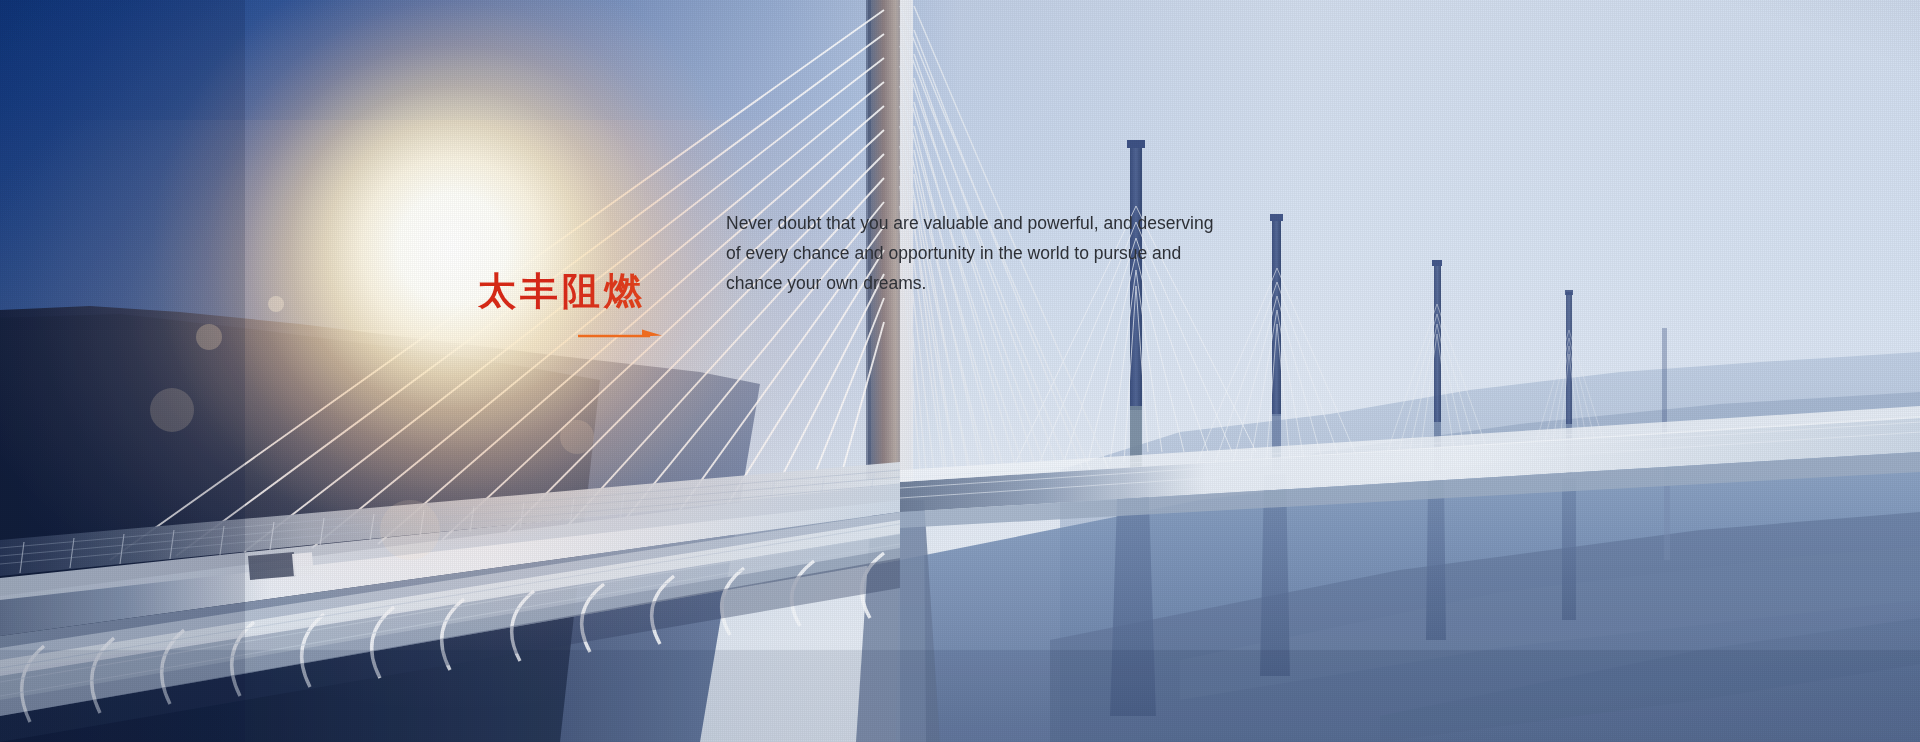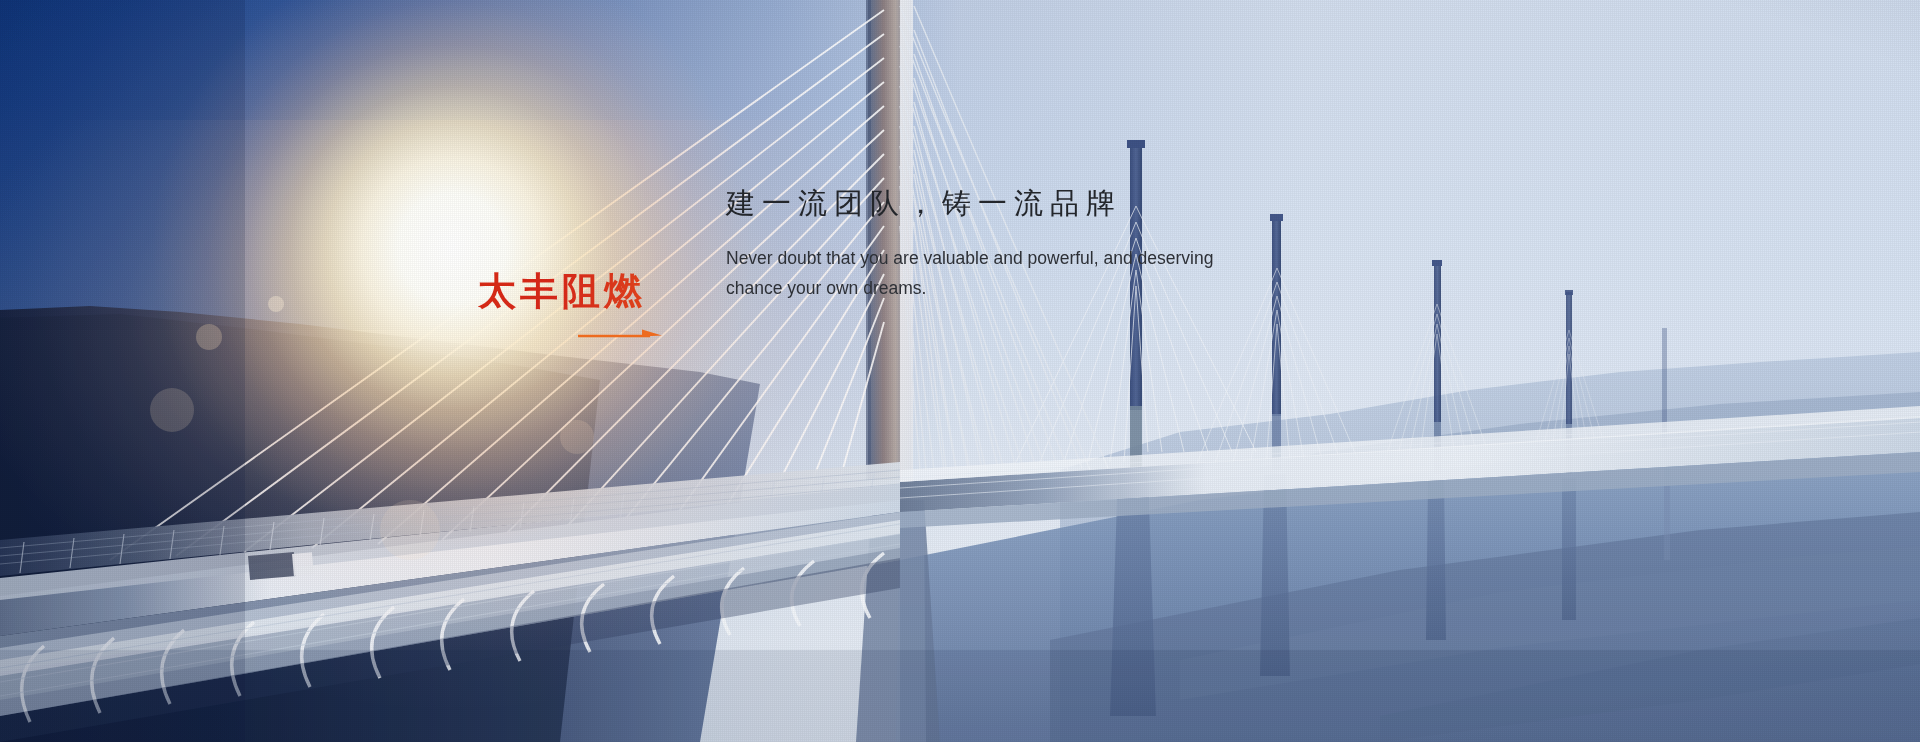--- a/index.html
+++ b/index.html
@@ -522,20 +522,20 @@
 
   <div class="logo-block">
     <div class="logo-text">太丰阻燃</div>
     <svg class="logo-arrow" viewBox="0 0 84 14">
       <line x1="0" y1="8" x2="72" y2="8" stroke="#ed6b1f" stroke-width="2.4"></line>
       <polygon points="64,1.5 84,7.6 64,8.6" fill="#ed6b1f"></polygon>
     </svg>
   </div>
 
   <div class="text-block">
-    <div class="subtitle">建一流团队，铸一流品牌</div>
     <div class="body-copy">
       <div class="body-line">Never doubt that you are valuable and powerful, and deserving</div>
+      <div class="body-line"> of every chance and opportunity in the world to pursue and</div>
       <div class="body-line">chance your own dreams.</div>
     </div>
   </div>
 
 </div>
 
 </body></html>

